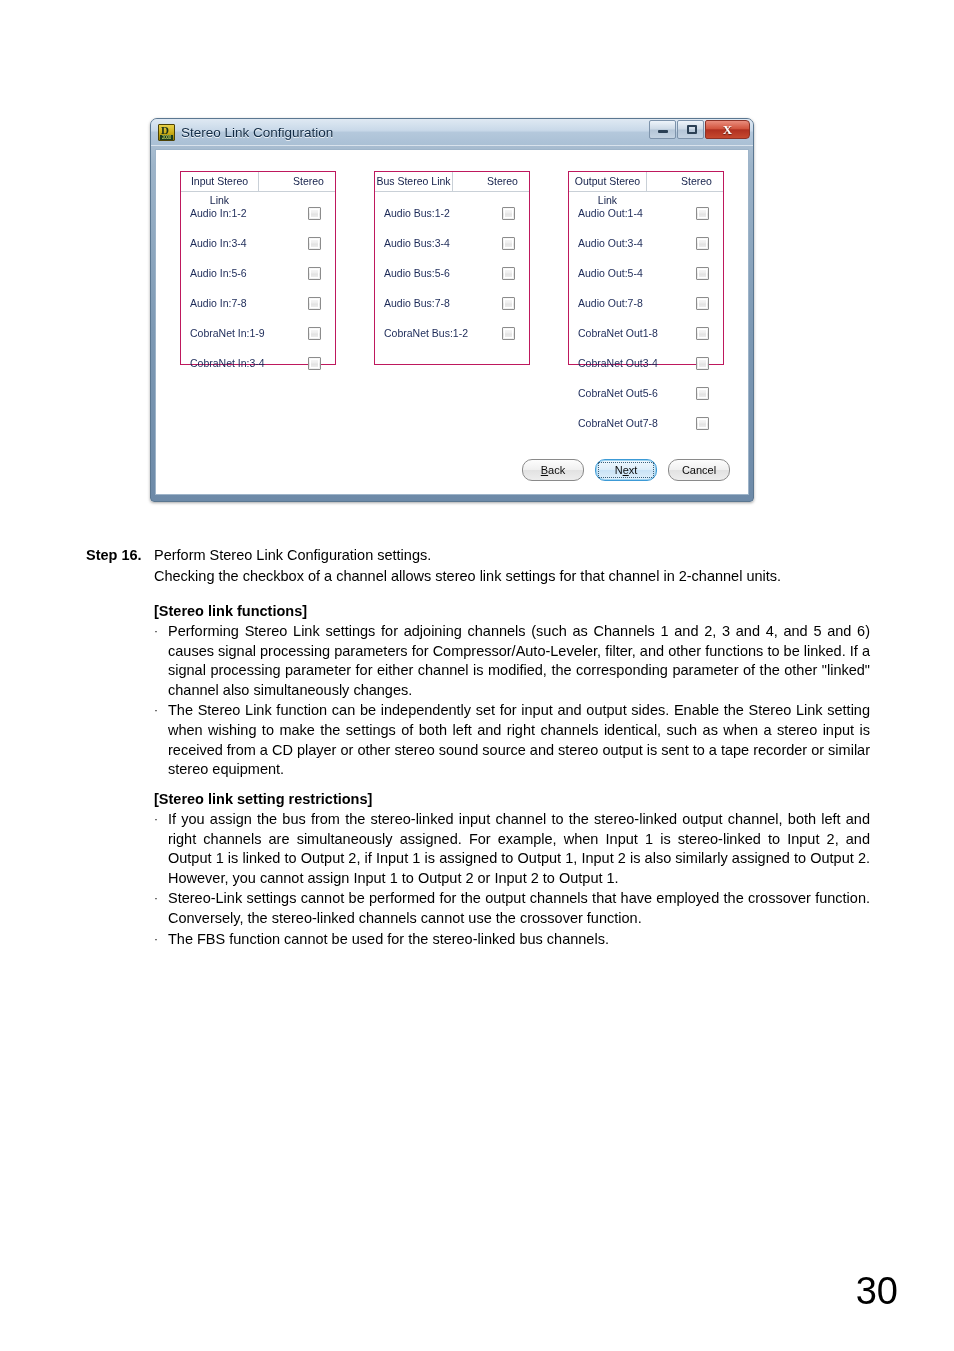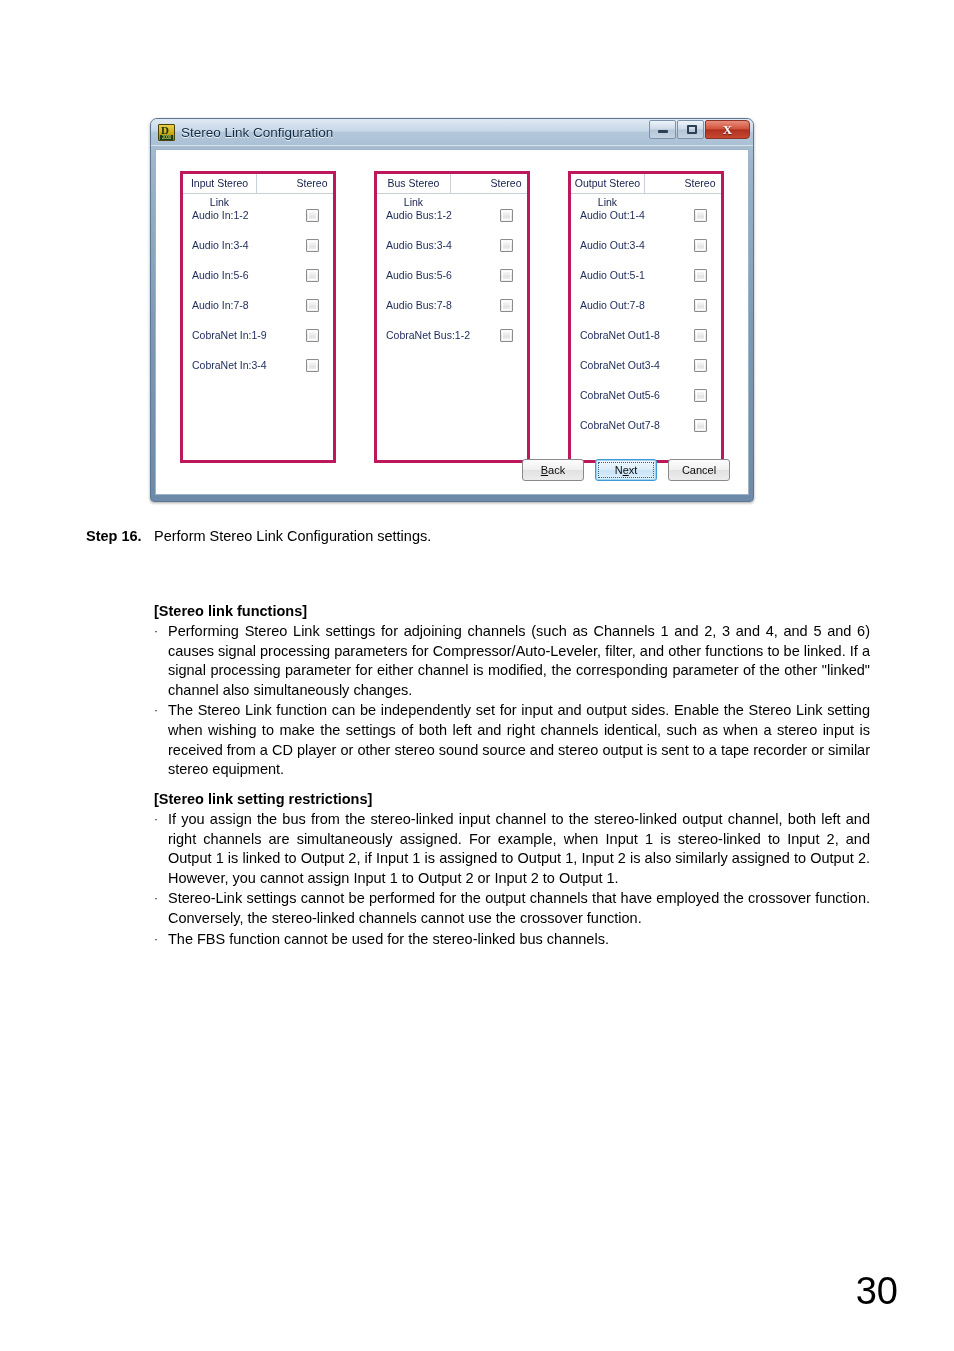--- a/index.html
+++ b/index.html
@@ -37,21 +37,21 @@
     flex: 0 0 68px;
     white-space: nowrap;
   }
   .step-body {
     font-size: 14.5px;
     line-height: 20.5px;
   }
   .step-body .line { white-space: nowrap; }
 
   #step15 { left: 86px; top: 66px; }
-  #step16 { left: 86px; top: 526px; }
+  #step16 { left: 86px; top: 545px; }
 
   .section-head {
     position: absolute;
     left: 154px;
     font-weight: bold;
     font-size: 14.5px;
     line-height: 20px;
   }
   #head-functions { top: 601px; }
   #head-restrictions { top: 789px; }
@@ -233,22 +233,22 @@
   .columns {
     position: absolute;
     left: 0; top: 0; right: 0; bottom: 0;
     padding: 21px 24px 0 24px;
     box-sizing: border-box;
     display: flex;
     justify-content: space-between;
   }
   .link-panel {
     width: 156px;
-    height: 292px;
-    border: 3px solid #be185d;
+    height: 194px;
+    border: 1px solid #be185d;
     background: #ffffff;
     box-sizing: border-box;
     position: relative;
   }
   .panel-head {
     display: flex;
     height: 20px;
     border-bottom: 1px solid #c9d0d7;
     box-sizing: border-box;
   }
@@ -256,21 +256,20 @@
     flex: 1 1 auto;
     text-align: center;
     font-size: 10.5px;
     color: #14204a;
     line-height: 19px;
     border-right: 1px solid #c9d0d7;
     box-sizing: border-box;
   }
   .panel-head .head-stereo {
     flex: 0 0 42px;
-    text-align: center;
     font-size: 10.5px;
     color: #14204a;
     line-height: 19px;
     box-sizing: border-box;
     margin-left: 34px;
   }
   .panel-rows {
     padding-top: 6px;
   }
   .link-row {
@@ -316,21 +315,21 @@
     position: absolute;
     right: 18px;
     bottom: 13px;
     display: flex;
     gap: 11px;
   }
   .dlg-btn {
     width: 62px;
     height: 22px;
     border: 1px solid #8a8a8a;
-    border-radius: 3px;
+    border-radius: 10px;
     box-sizing: border-box;
     background: linear-gradient(180deg, #fdfdfd 0%, #f0f0f0 48%, #e2e2e2 52%, #ededed 100%);
     font-size: 11px;
     color: #0b0b0b;
     line-height: 20px;
     text-align: center;
     cursor: pointer;
     position: relative;
   }
   .dlg-btn.focused {
@@ -478,21 +477,21 @@
                   <span class="wincheck"></span>
                 </div>
             </div>
             <div class="link-row">
               <div class="row-label">Audio Out:3-4</div>
               <div class="row-check">
                   <span class="wincheck"></span>
                 </div>
             </div>
             <div class="link-row">
-              <div class="row-label">Audio Out:5-1</div>
+              <div class="row-label">Audio Out:5-4</div>
               <div class="row-check">
                   <span class="wincheck"></span>
                 </div>
             </div>
             <div class="link-row">
               <div class="row-label">Audio Out:7-8</div>
               <div class="row-check">
                   <span class="wincheck"></span>
                 </div>
             </div>
@@ -538,20 +537,21 @@
         </div>
       </div>
 
     </div>
   </div>
 
   <div class="step-block" id="step16">
     <div class="step-label">Step 16.</div>
     <div class="step-body">
       <div class="line">Perform Stereo Link Configuration settings.</div>
+      <div class="line">Checking the checkbox of a channel allows stereo link settings for that channel in 2-channel units.</div>
     </div>
   </div>
 
   <div class="section-head" id="head-functions">[Stereo link functions]</div>
   <div class="bullet-list" id="list-functions">
     <div class="bullet-item">
       <span class="bullet-dot">·</span>
       <span class="bullet-text">Performing Stereo Link settings for adjoining channels (such as Channels 1 and 2, 3 and 4, and 5 and 6) causes signal processing parameters for Compressor/Auto-Leveler, filter, and other functions to be linked. If a signal processing parameter for either channel is modified, the corresponding parameter of the other "linked" channel also simultaneously changes.</span>
     </div>
     <div class="bullet-item">

